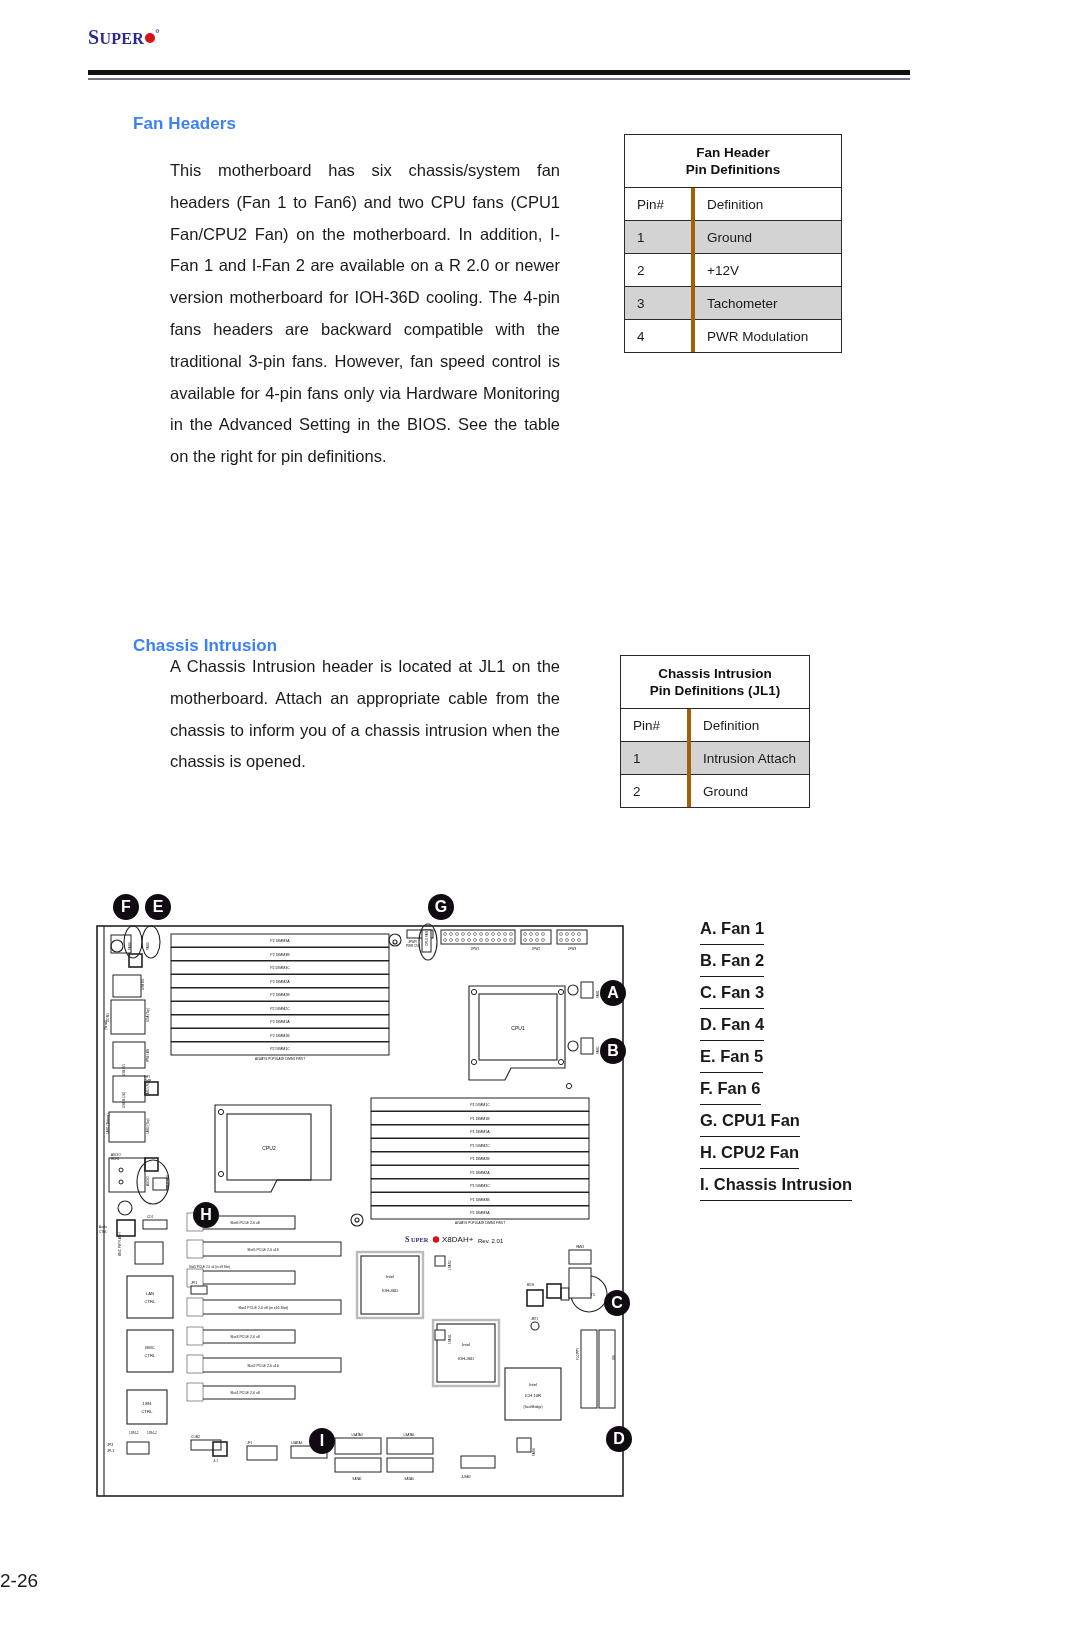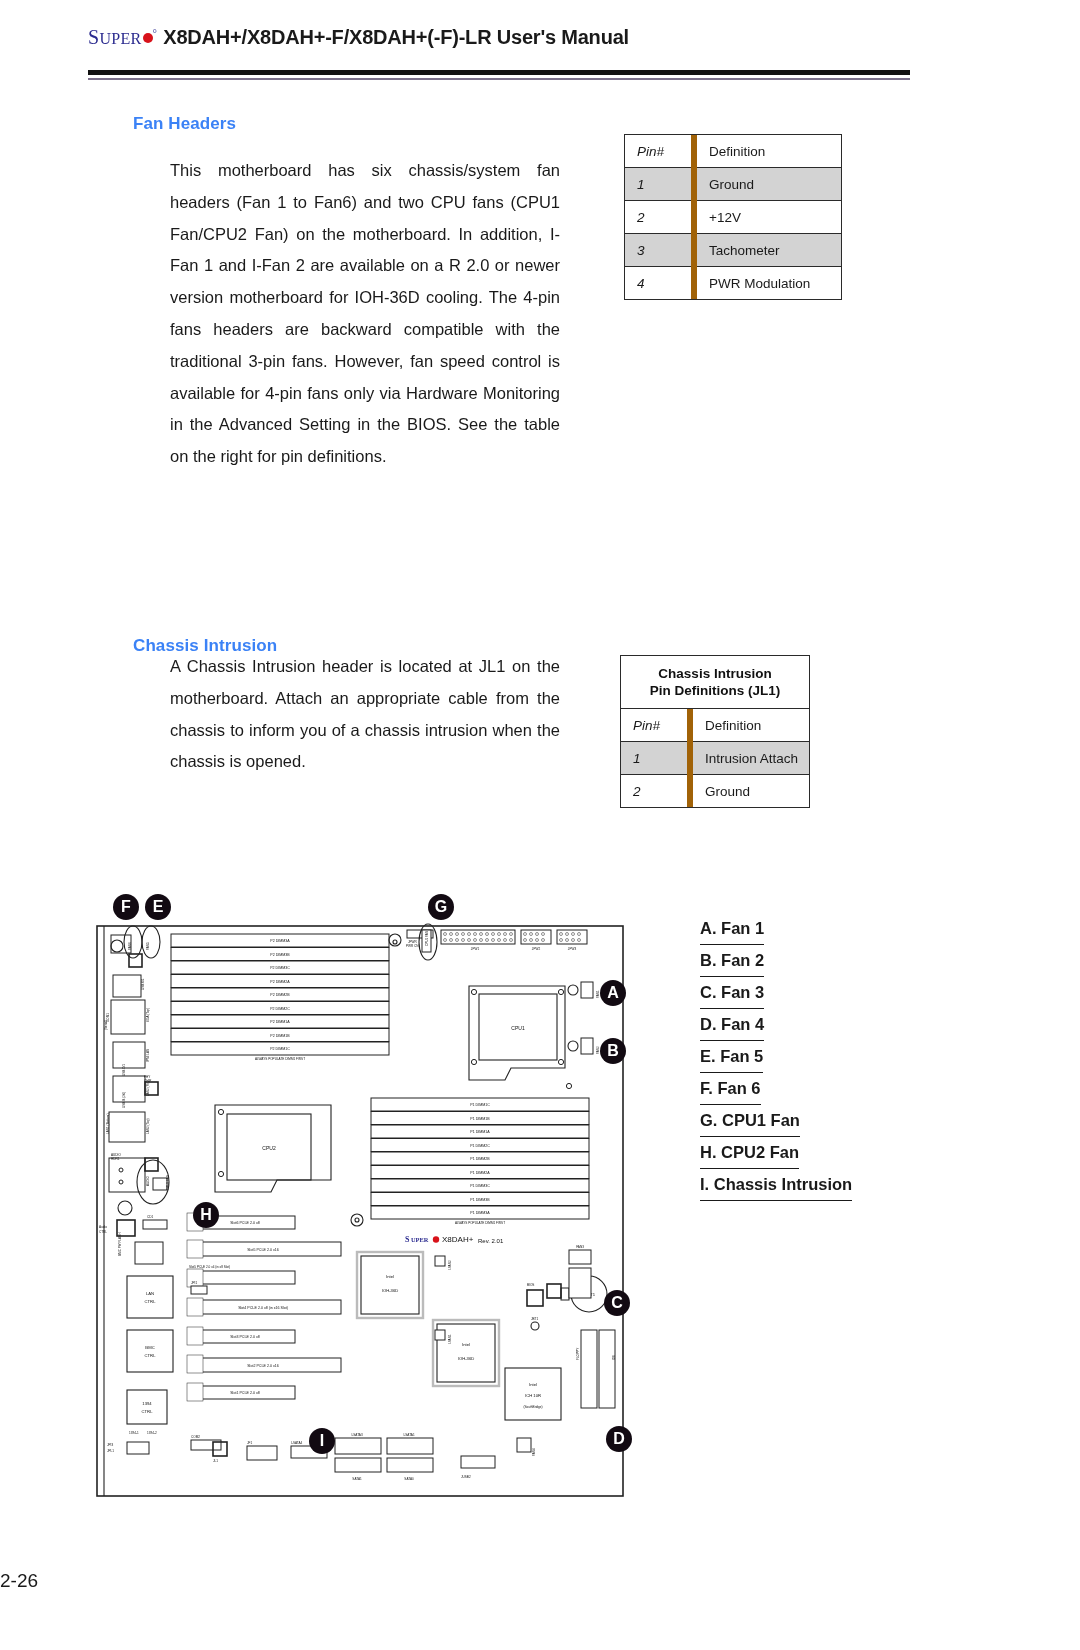--- a/index.html
+++ b/index.html
@@ -6,21 +6,21 @@
   body{
     width:1080px;height:1650px;background:#fff;
     font-family:"Liberation Sans","DejaVu Sans",sans-serif;
     color:#1a1a1a;position:relative;overflow:hidden;
   }
 
   
   .page-header{position:absolute;left:88px;top:26px;width:820px;height:46px;}
   .hdr-line{display:flex;align-items:baseline;white-space:nowrap;}
   .super-logo{font-family:"Liberation Serif","DejaVu Serif",serif;
-    color:#2b2b8f;font-weight:400;letter-spacing:.3px;}
+    color:#2b2b8f;font-weight:700;letter-spacing:.3px;}
   .super-logo .big{font-size:20px;}
   .super-logo .small{font-size:16px;}
   .logo-dot{display:inline-block;width:10px;height:10px;border-radius:50%;
     background:#d8121a;margin:0 1px 0 1px;position:relative;top:-1px;}
   .logo-tick{display:inline-block;font-size:11px;color:#2b2b8f;position:relative;top:-7px;margin-left:-1px;}
   .hdr-title{font-size:20px;font-weight:700;color:#1a1a1a;margin-left:6px;letter-spacing:-0.2px;}
 
   .rule-wrap{position:absolute;left:88px;top:70px;width:822px;}
   .rule-thick{height:5px;background:#111;}
   .rule-gap{height:3px;background:#fff;}
@@ -34,21 +34,21 @@
 
   
   .pintable{position:absolute;border:1.6px solid #2a2a2a;background:#fff;
     border-collapse:collapse;}
   .pintable .cap{font-size:13.5px;font-weight:700;text-align:center;
     padding:9px 6px 9px;line-height:17px;border-bottom:1.6px solid #2a2a2a;color:#111;}
   .pintable table{border-collapse:collapse;width:100%;}
   .pintable td{font-size:13.5px;color:#1a1a1a;padding:7px 0 7px 12px;
     border-bottom:1px solid #2a2a2a;height:18px;}
   .pintable tr:last-child td{border-bottom:none;}
-  .pintable td.pin{width:54px;border-right:6px solid #a16207;font-style:italic;}
+  .pintable td.pin{width:54px;border-right:4px solid #a16207;}
   .pintable tr.hdrow td{border-bottom:1.4px solid #2a2a2a;}
   .pintable tr.shade td{background:#d3d3d3;}
 
   
   .legend{position:absolute;left:700px;top:912px;width:200px;}
   .legend-item{font-size:16.5px;line-height:32px;color:#1a1a1a;
     display:inline-block;border-bottom:1.3px solid #1a1a1a;margin-bottom:0;font-weight:bold;}
   .legend-row{height:32px;}
 
   
@@ -61,37 +61,40 @@
     background:#120a12;color:#fff;font-size:16px;font-weight:700;
     display:flex;align-items:center;justify-content:center;
     font-family:"Liberation Sans",sans-serif;}
 </style>
 </head>
 <body>
 
 <div class="page-header">
   <div class="hdr-line">
     <span class="super-logo"><span class="big">S</span><span class="small">UPER</span><span class="logo-dot"></span><span class="logo-tick">°</span></span>
-    <span class="hdr-title">X8DAH+/X8DAH+-F/X8DAH+(-F)-LR User's Manual</span>
   </div>
 </div>
 
 <div class="rule-wrap">
   <div class="rule-thick"></div>
   <div class="rule-gap"></div>
   <div class="rule-thin"></div>
 </div>
 
 <div class="sec-title" style="left:133px;top:114px;">Fan Headers</div>
 
 <div class="body-col" style="left:133px;top:155px;">
   <p>This motherboard has six chassis/system fan headers (Fan 1 to Fan6) and two CPU fans (CPU1 Fan/CPU2 Fan) on the motherboard. In addition, I-Fan 1 and I-Fan 2 are available on a R 2.0 or newer version motherboard for IOH-36D cooling. The 4-pin fans headers are backward compatible with the traditional 3-pin fans. However, fan speed control is available for 4-pin fans only via Hardware Monitoring in the Advanced Setting in the BIOS. See the table on the right for pin definitions.</p>
 </div>
 
 <div class="pintable" style="left:624px;top:134px;width:216px;">
+  <div class="cap">
+    <span>Fan Header</span><br>
+    <span>Pin Definitions</span>
+  </div>
   <table>
     <tbody>
         <tr class="hdrow">
       <td class="pin">Pin#</td>
       <td>Definition</td>
     </tr>
     <tr class="shade">
       <td class="pin">1</td>
       <td>Ground</td>
     </tr>

